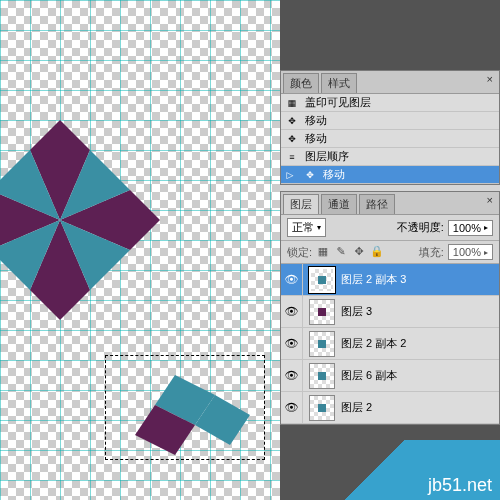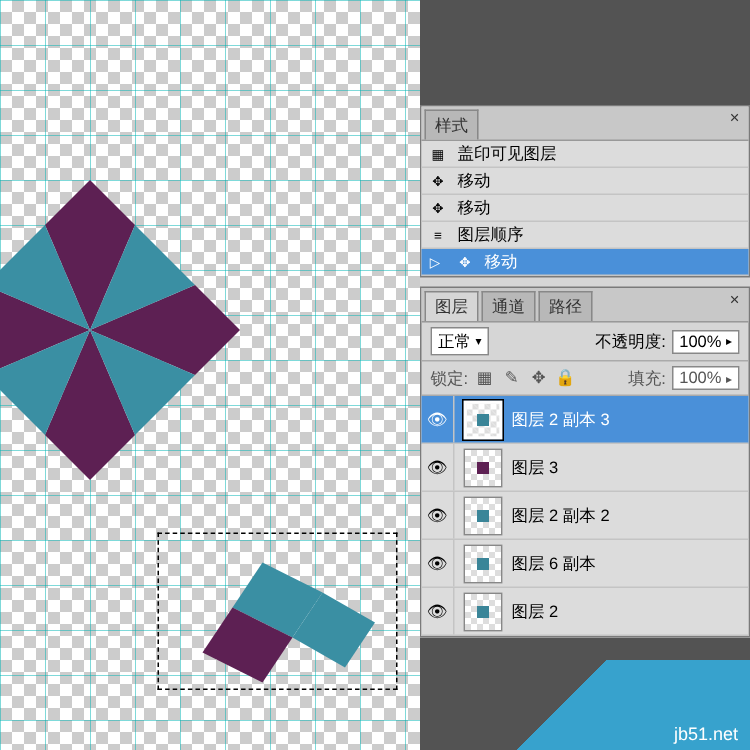--- a/index.html
+++ b/index.html
@@ -24,21 +24,21 @@
 .lock-ico{width:14px;height:14px;display:inline-block;text-align:center}
 .layer-list{background:#dcdcdc}
 .layer-row{display:flex;align-items:center;height:32px;border-bottom:1px solid #c4c4c4}
 .layer-row.sel{background:#4a90d9;color:#fff}
 .eye{width:22px;text-align:center;border-right:1px solid #c4c4c4;height:100%;display:flex;align-items:center;justify-content:center}
 .thumb{width:26px;height:26px;margin:0 6px;border:1px solid #888;background:#fff;background-image:linear-gradient(45deg,#ddd 25%,transparent 25%,transparent 75%,#ddd 75%),linear-gradient(45deg,#ddd 25%,transparent 25%,transparent 75%,#ddd 75%);background-size:8px 8px;background-position:0 0,4px 4px;position:relative}
 .thumb.sel{border:2px solid #fff;outline:1px solid #000}
 .thumb .dot{position:absolute;top:50%;left:50%;width:8px;height:8px;transform:translate(-50%,-50%);background:#3a8598}
 .star{position:absolute}
 .star svg{display:block}
-.wm{position:absolute;bottom:0;right:0;width:200px;height:60px;background:linear-gradient(135deg,transparent 40%,#37a2cd 40%);color:#fff;display:flex;align-items:flex-end;justify-content:flex-end;padding:4px 8px;font-size:12px}
+.wm{position:absolute;bottom:0;right:0;width:200px;height:60px;background:linear-gradient(135deg,transparent 40%,#37a2cd 40%);color:#fff;display:flex;align-items:flex-end;justify-content:flex-end;padding:4px 8px;font-size:18px}
 </style>
 </head>
 <body>
 
 <div class="canvas-area">
   <div class="checker"></div>
   <div class="gridlines"></div>
   <div class="star" style="left:-40px;top:120px">
     <svg width="200" height="200" viewBox="0 0 200 200">
       <g transform="translate(100,100)">
@@ -59,20 +59,21 @@
       <polygon points="95,25 130,45 110,75 75,55" fill="#3a8fa3"></polygon>
       <polygon points="35,35 75,55 55,85 15,65" fill="#5d2053"></polygon>
     </svg>
   </div>
   <div style="position:absolute;left:105px;top:355px;width:160px;height:105px;border:1px dashed #000"></div>
 </div>
 
 <div class="panels">
   <div class="panel">
     <div class="tabs">
+      <div class="tab">颜色</div>
       <div class="tab">样式</div>
       <div class="tab close">×</div>
     </div>
     <div class="hist-list">
       <div class="hist-row">
         <span class="hist-ico">▦</span>
         <span>盖印可见图层</span>
       </div>
       <div class="hist-row">
         <span class="hist-ico">✥</span>

